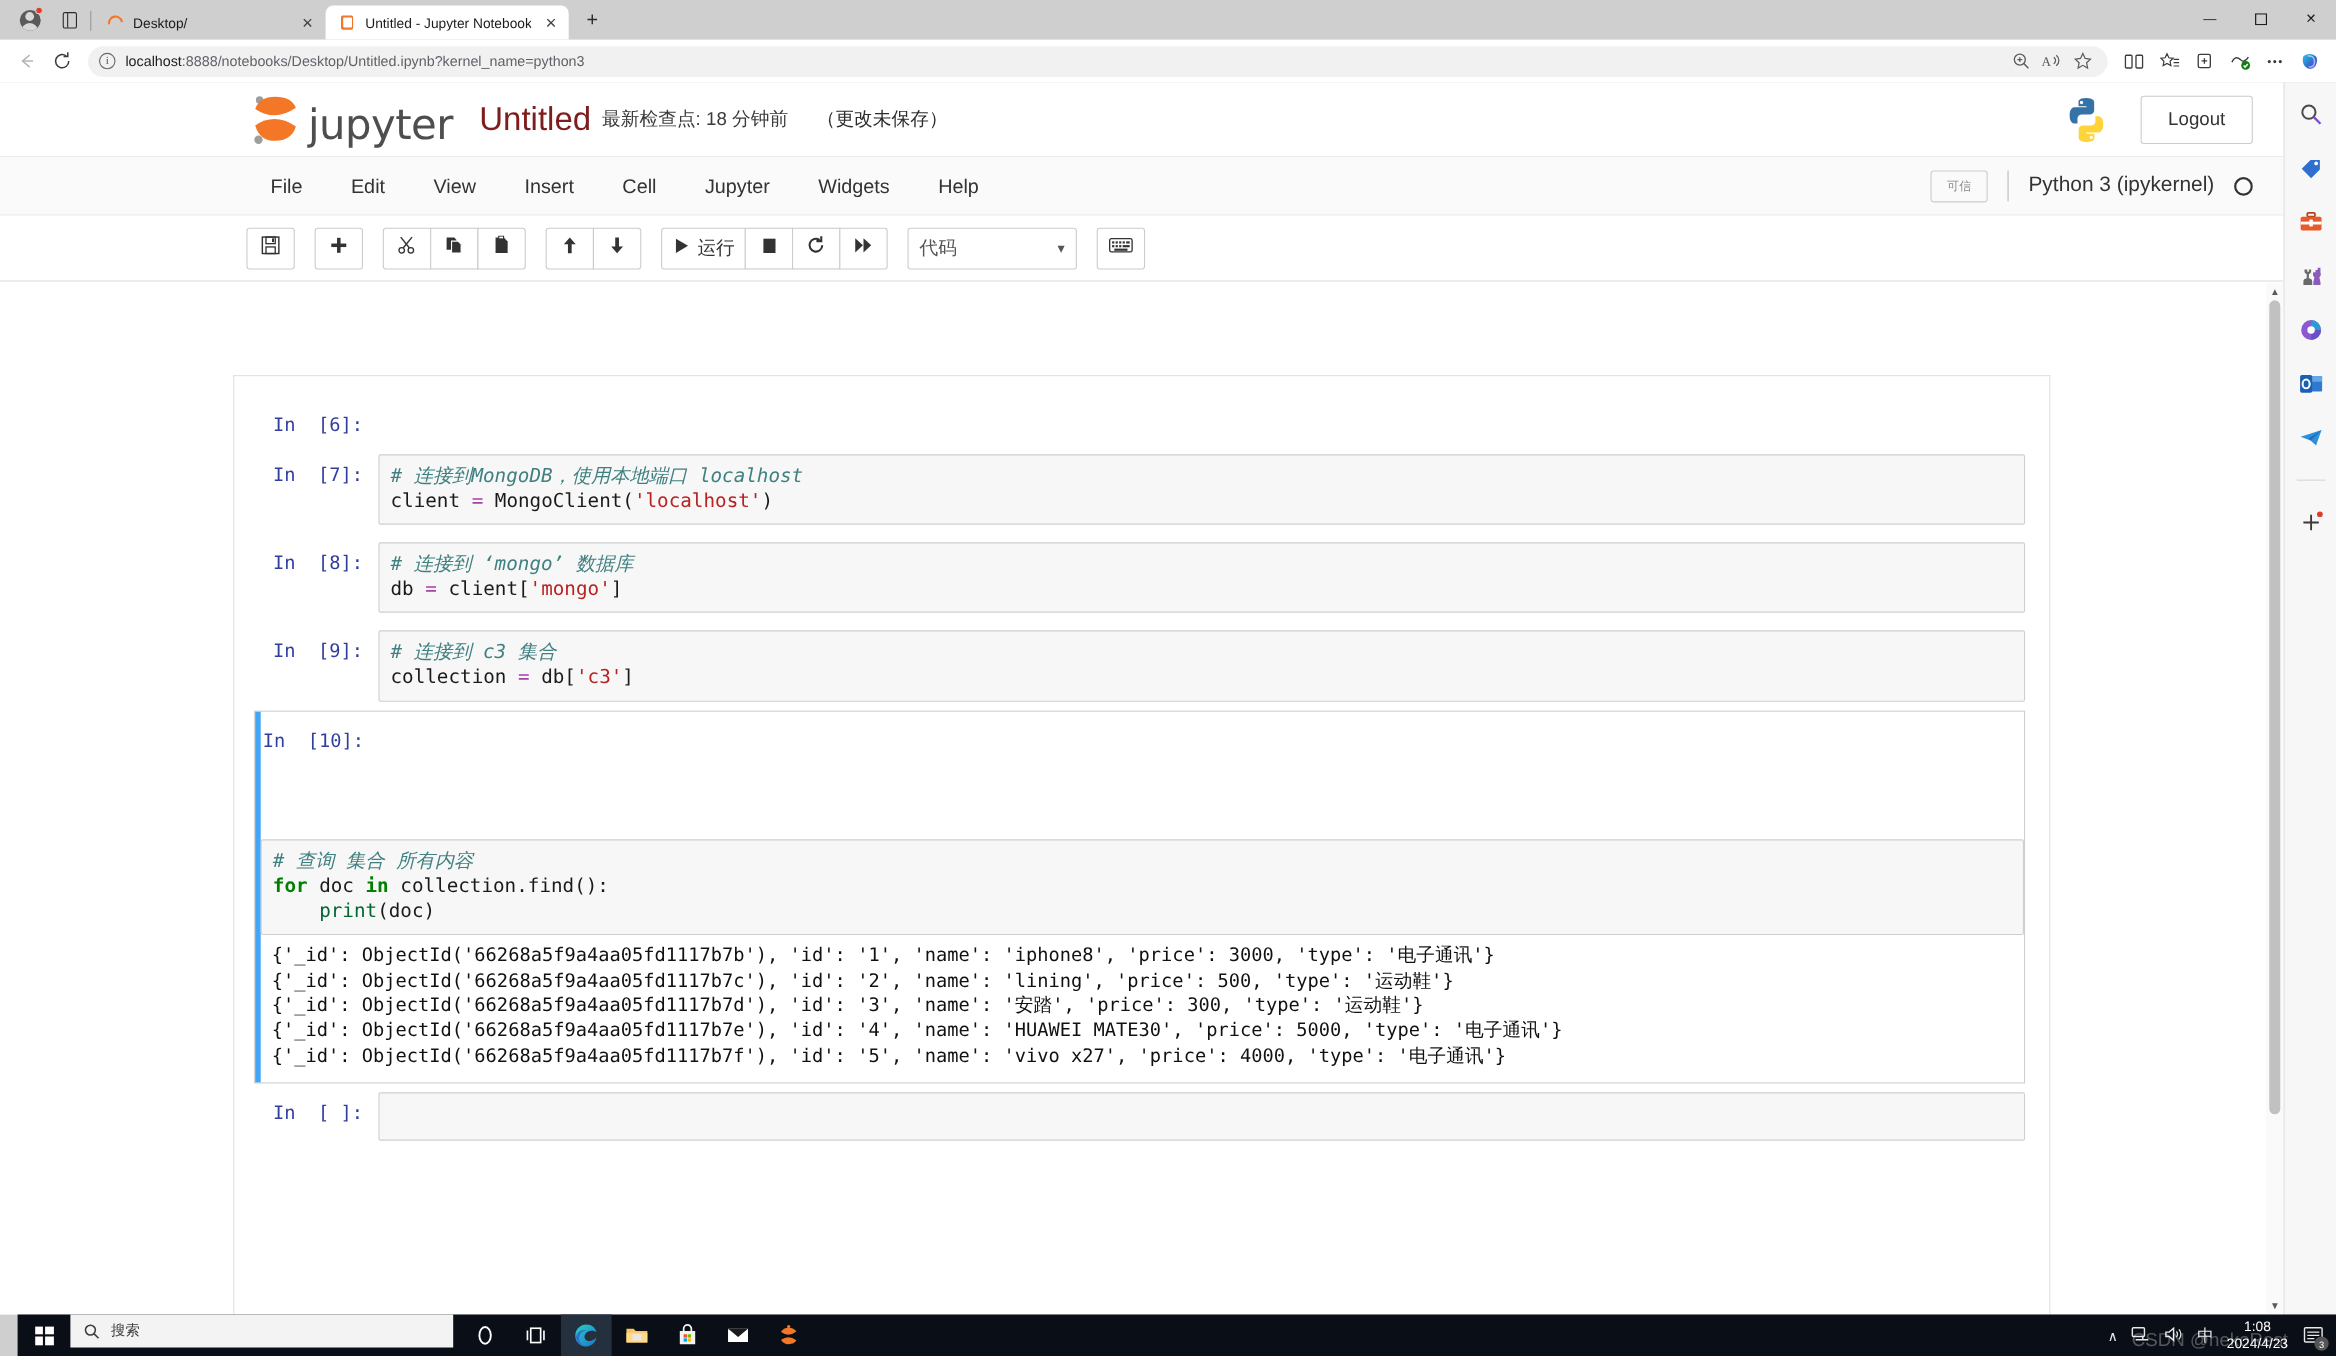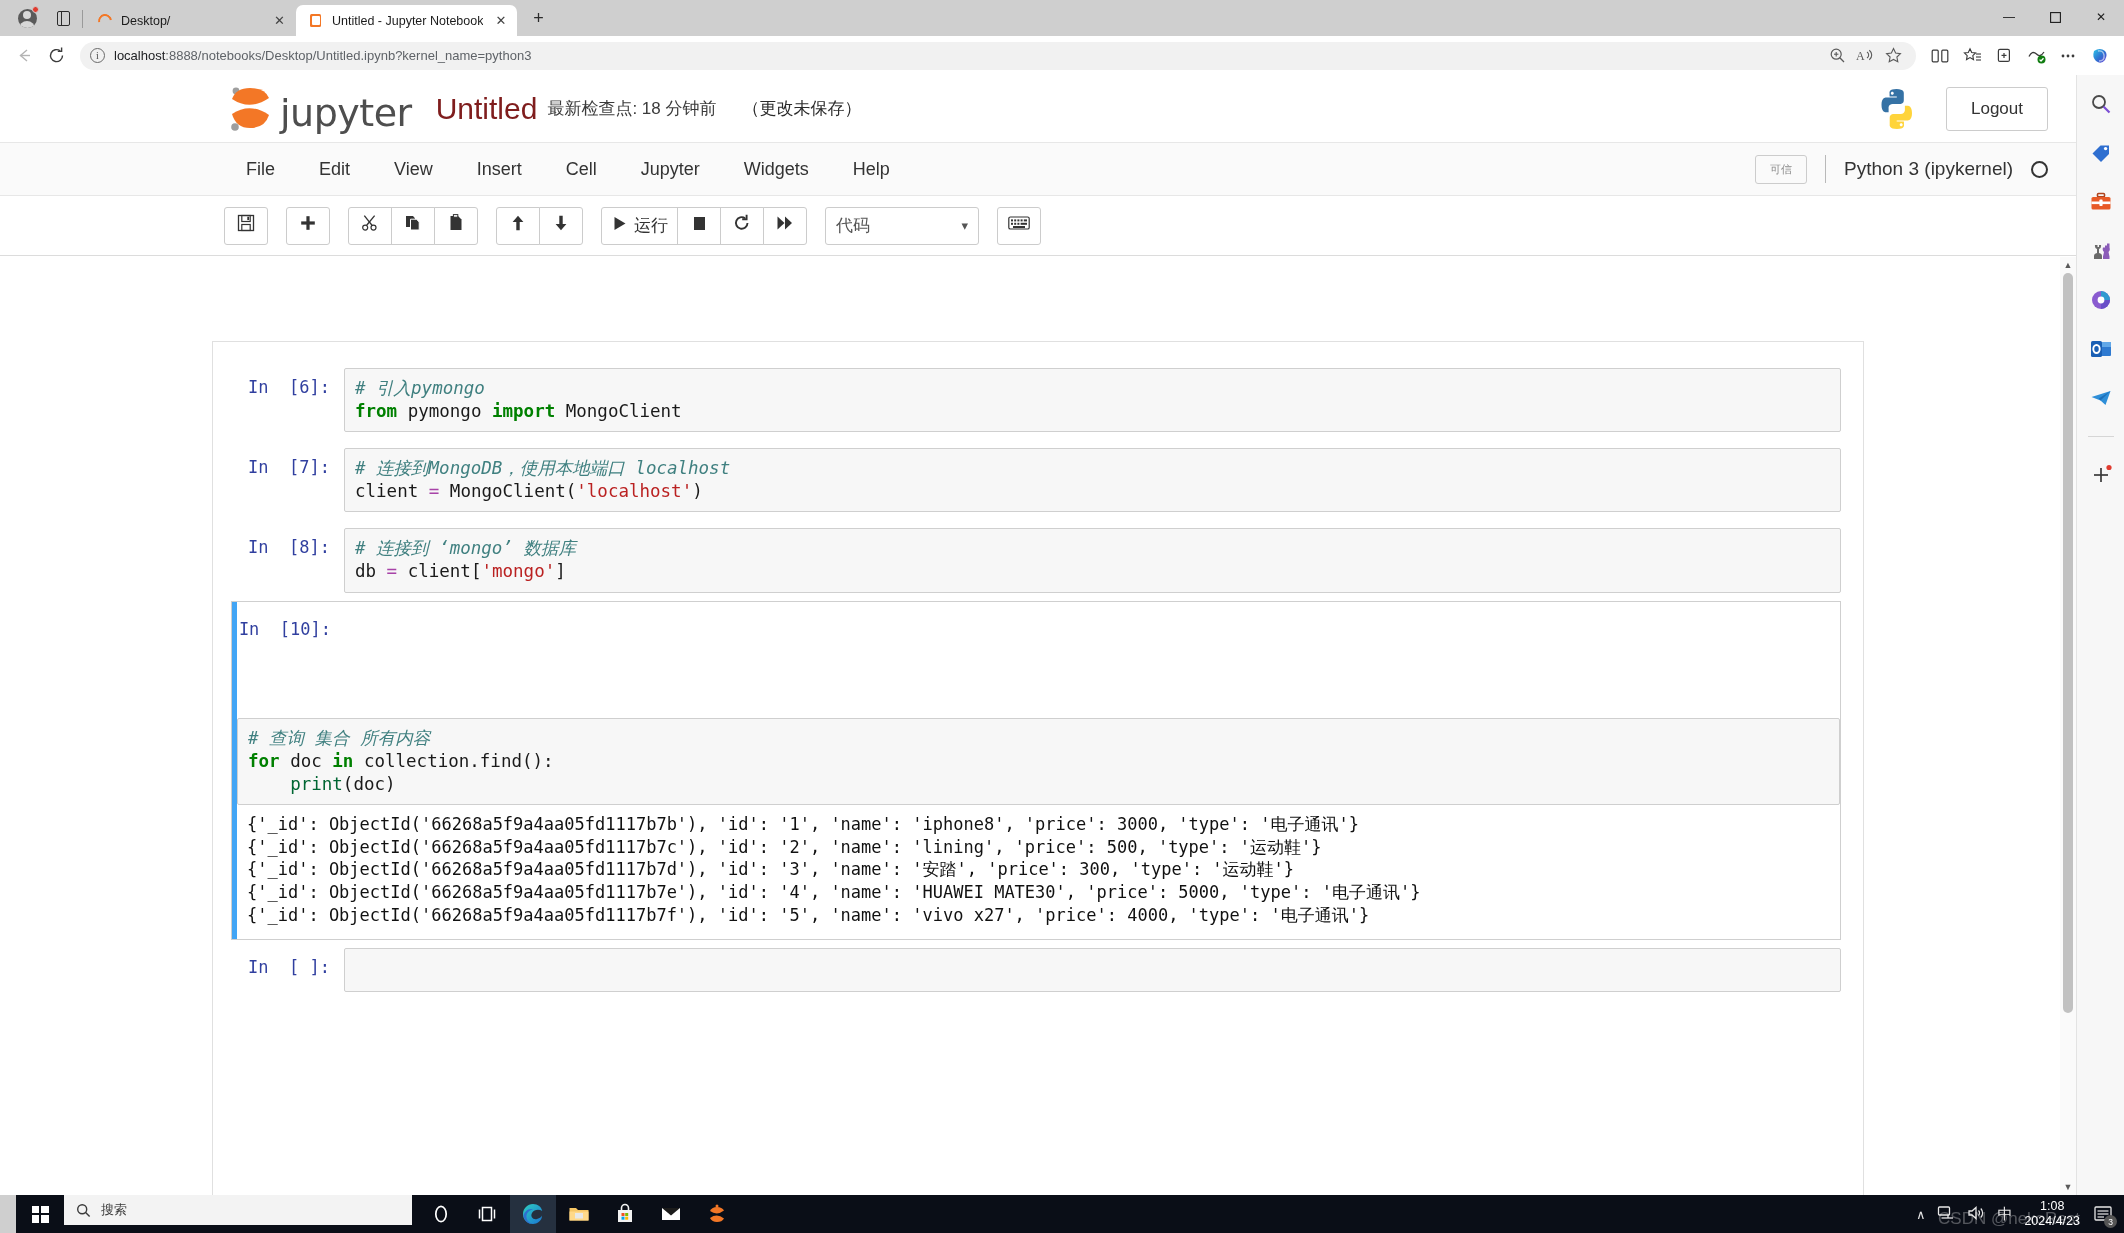--- a/index.html
+++ b/index.html
@@ -538,37 +538,40 @@
             </span>
           </div>
         </div>
       </div>
 
       <div class="nb-body">
         <div class="nb-paper">
           <div id="cells-container">
               <div class="cell">
                 <div class="prompt">In  [6]:</div>
-                <div class="cell-body">
-                  <div class="input-area"><span class="tok-com"># 引入pymongo</span>
-<span class="tok-kw">from</span><span> pymongo </span><span class="tok-kw">import</span><span> MongoClient</span></div>
-                </div>
               </div>
               <div class="cell">
                 <div class="prompt">In  [7]:</div>
                 <div class="cell-body">
                   <div class="input-area"><span class="tok-com"># 连接到MongoDB，使用本地端口 localhost</span>
 <span>client </span><span class="tok-op">=</span><span> MongoClient(</span><span class="tok-str">'localhost'</span><span>)</span></div>
                 </div>
               </div>
               <div class="cell">
                 <div class="prompt">In  [8]:</div>
                 <div class="cell-body">
                   <div class="input-area"><span class="tok-com"># 连接到 ‘mongo’ 数据库</span>
 <span>db </span><span class="tok-op">=</span><span> client[</span><span class="tok-str">'mongo'</span><span>]</span></div>
+                </div>
+              </div>
+              <div class="cell">
+                <div class="prompt">In  [9]:</div>
+                <div class="cell-body">
+                  <div class="input-area"><span class="tok-com"># 连接到 c3 集合</span>
+<span>collection </span><span class="tok-op">=</span><span> db[</span><span class="tok-str">'c3'</span><span>]</span></div>
                 </div>
               </div>
               <div style="border: 1px solid rgb(207, 207, 207); margin: 0px 22px 0px 18px;">
                 <div class="cell selected" style="margin: 0px; padding-left: 0px; padding-right: 0px; border-left-width: 5px; flex-direction: column;">
                   <div class="prompt">In  [10]:</div>
                   <div class="cell-body">
                     <div class="input-area"><span class="tok-com"># 查询 集合 所有内容</span>
 <span class="tok-kw">for</span><span> doc </span><span class="tok-kw">in</span><span> collection.find():</span>
 <span>    </span><span class="tok-fn">print</span><span>(doc)</span></div>
                     <div class="out-area">{'_id': ObjectId('66268a5f9a4aa05fd1117b7b'), 'id': '1', 'name': 'iphone8', 'price': 3000, 'type': '电子通讯'}

